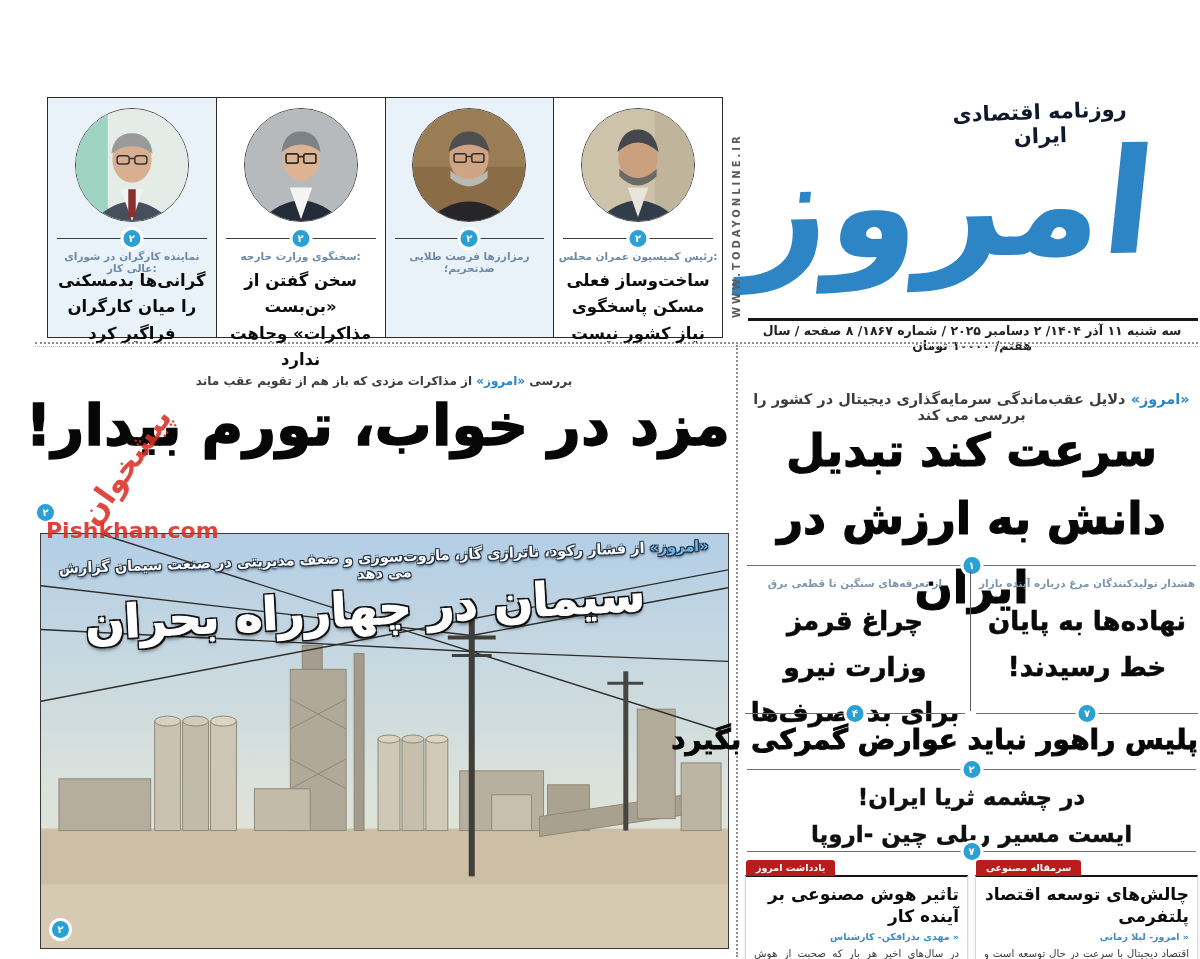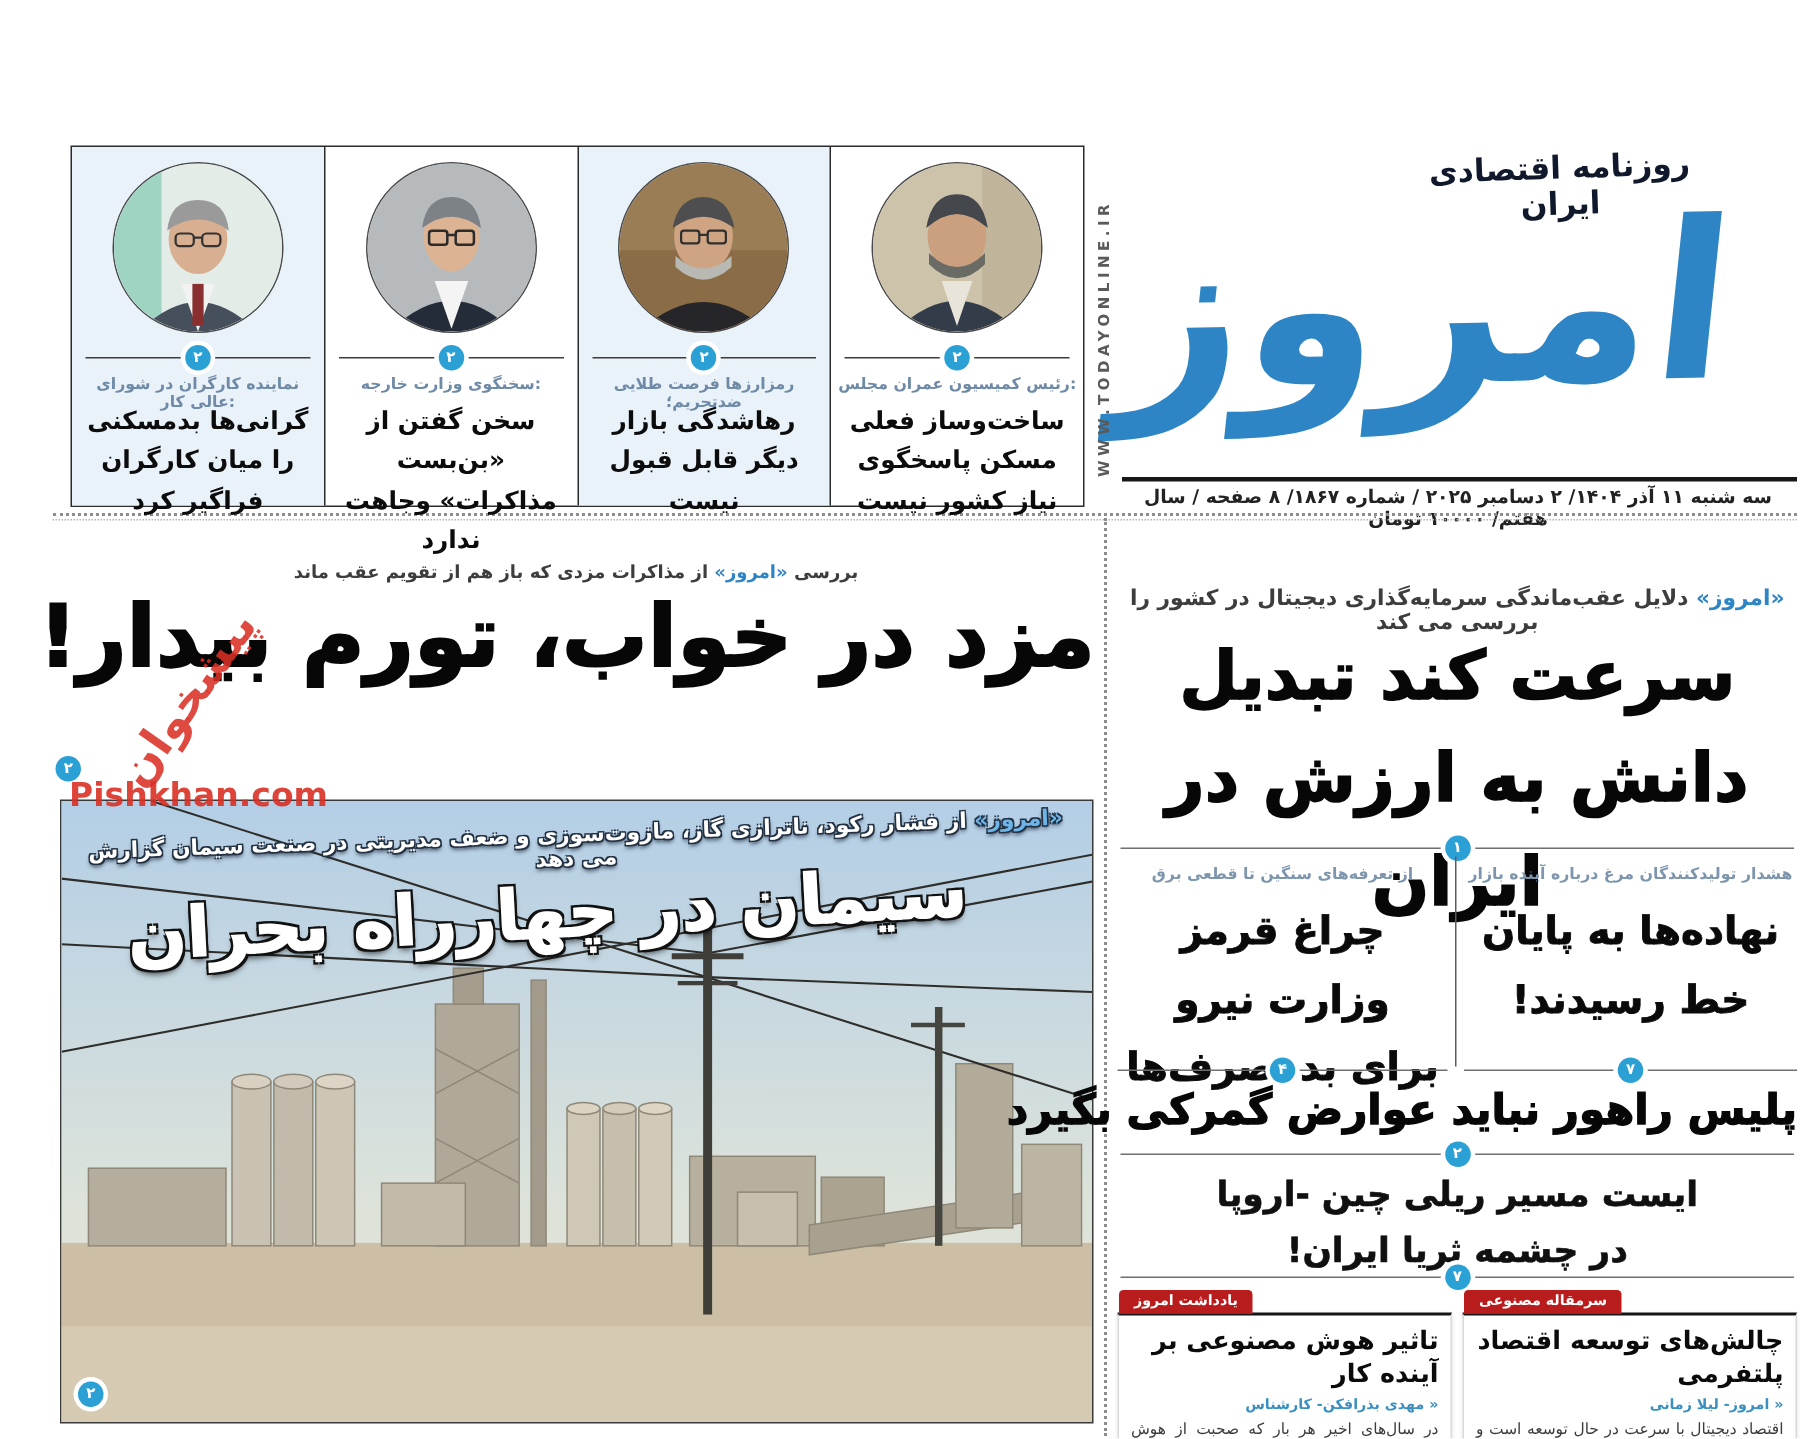--- a/index.html
+++ b/index.html
@@ -174,21 +174,20 @@
           <path d="M40 66 Q60 84 80 66 L80 74 Q60 92 40 74 Z" fill="#b9b9b4"></path>
           <path d="M38 46 Q42 24 60 24 Q78 24 82 46 Q70 38 60 38 Q50 38 38 46 Z" fill="#4e4e50"></path>
           <rect x="44" y="48" width="13" height="9" rx="2" fill="none" stroke="#2f2f2f" stroke-width="1.6"></rect>
           <rect x="63" y="48" width="13" height="9" rx="2" fill="none" stroke="#2f2f2f" stroke-width="1.6"></rect>
           <line x1="57" y1="51" x2="63" y2="51" stroke="#2f2f2f" stroke-width="1.6"></line>
         </svg>
       </div>
       <div class="cell-rule"></div>
       <div class="num">۲</div>
       <div class="cell-kicker">رمزارزها فرصت طلایی ضدتحریم؛</div>
-      <div class="cell-headline">رهاشدگی بازار دیگر قابل قبول نیست</div>
     </div>
 
     <div class="cell">
       <div class="photo-wrap">
         <svg viewBox="0 0 120 120">
           <rect width="120" height="120" fill="#cdc2aa"></rect>
             <rect x="78" width="42" height="120" fill="#c0b49a"></rect>
           <path d="M16 120 Q60 76 104 120 Z" fill="#333c49"></path>
           <path d="M49 84 L60 116 L71 84 Z" fill="#e8e4da"></path>
           <ellipse cx="60" cy="52" rx="21" ry="25" fill="#caa07e"></ellipse>
@@ -313,22 +312,22 @@
     <div class="rule rule-dl">
       <div class="num">۴</div>
     </div>
 
     <div class="rc-strip1">پلیس راهور نباید عوارض گمرکی بگیرد</div>
     <div class="rule rule-w rule2">
       <div class="num">۲</div>
     </div>
 
     <div class="rc-strip2">
+      <div>در چشمه ثریا ایران!</div>
       <div>ایست مسیر ریلی چین -اروپا</div>
-      <div>در چشمه ثریا ایران!</div>
     </div>
     <div class="rule rule-w rule3">
       <div class="num">۷</div>
     </div>
 
     <div class="abox abox-ed">
       <div class="tab">سرمقاله مصنوعی</div>
       <div class="abox-headline">چالش‌های توسعه اقتصاد پلتفرمی</div>
       <div class="abox-byline">« امروز- لیلا زمانی</div>
       <div class="abox-body">اقتصاد دیجیتال با سرعت در حال توسعه است و از این رو، تبدیل به یک اولویت اصلی برای دولت های سراسر جهان شده است. در این میان، شاهد ظهور مفهوم انقلاب صنعتی چهارم بوده ایم و پژوهشگران نیز توجه فزاینده ای به...</div>

